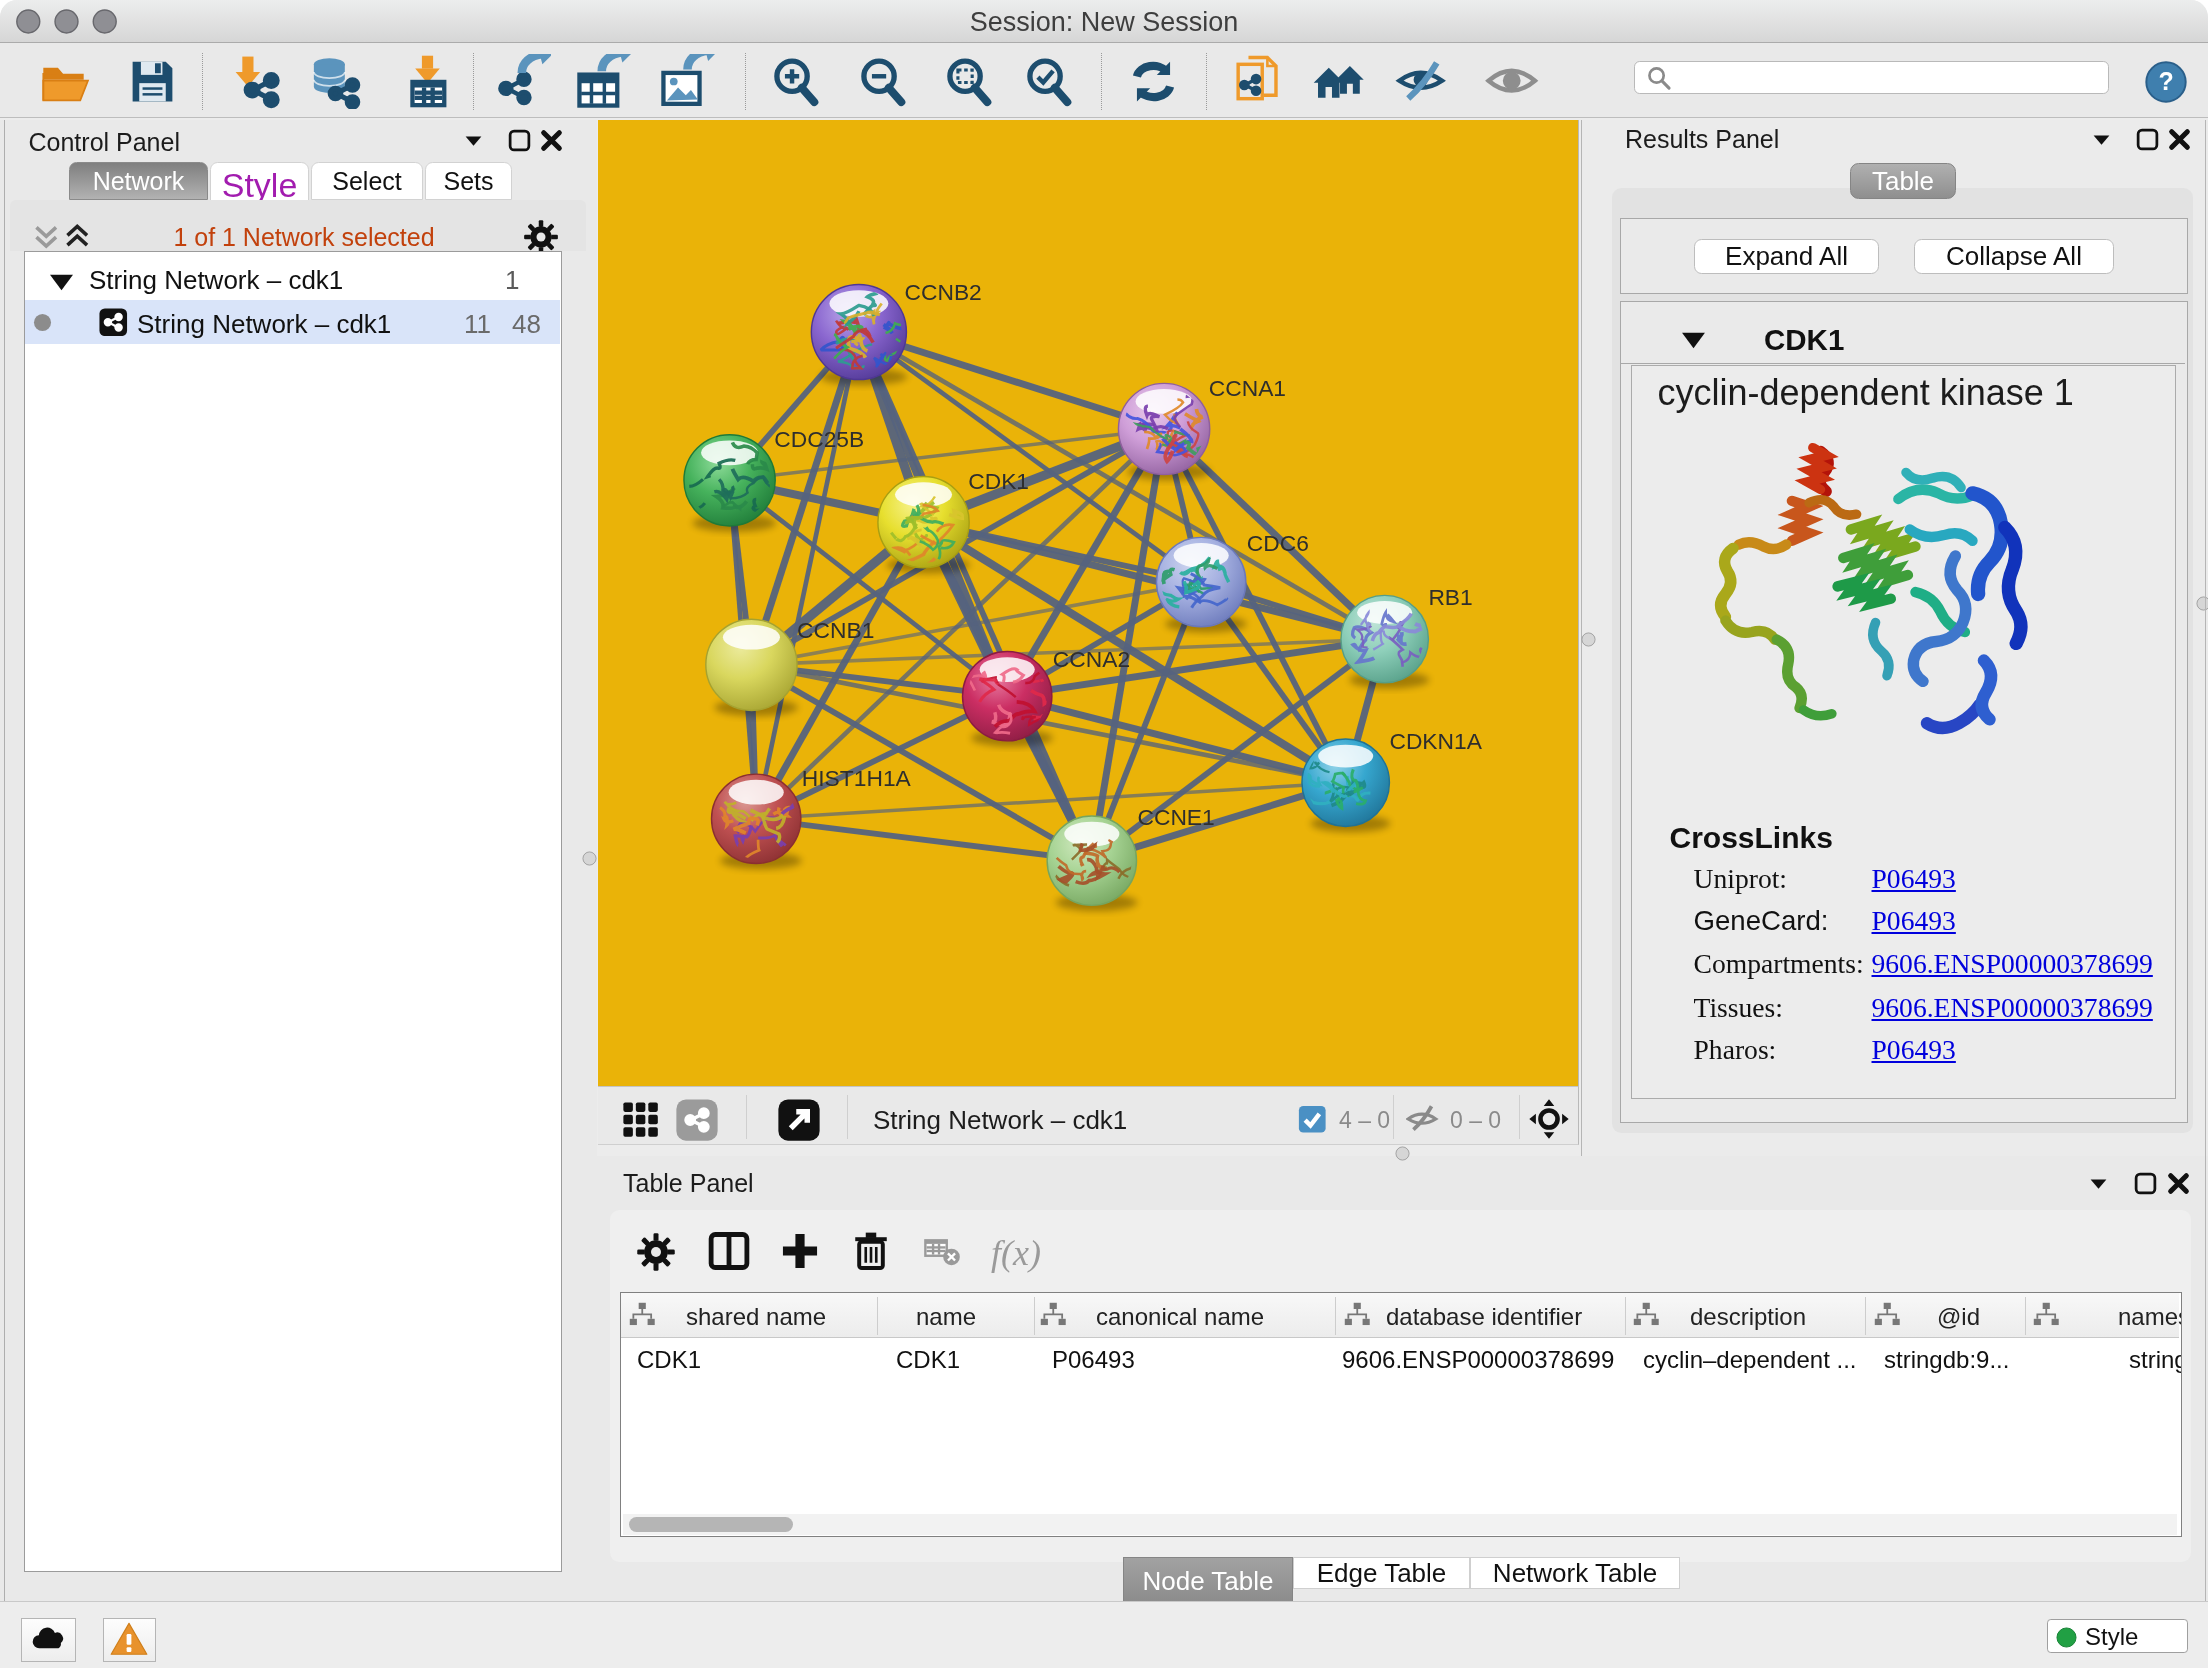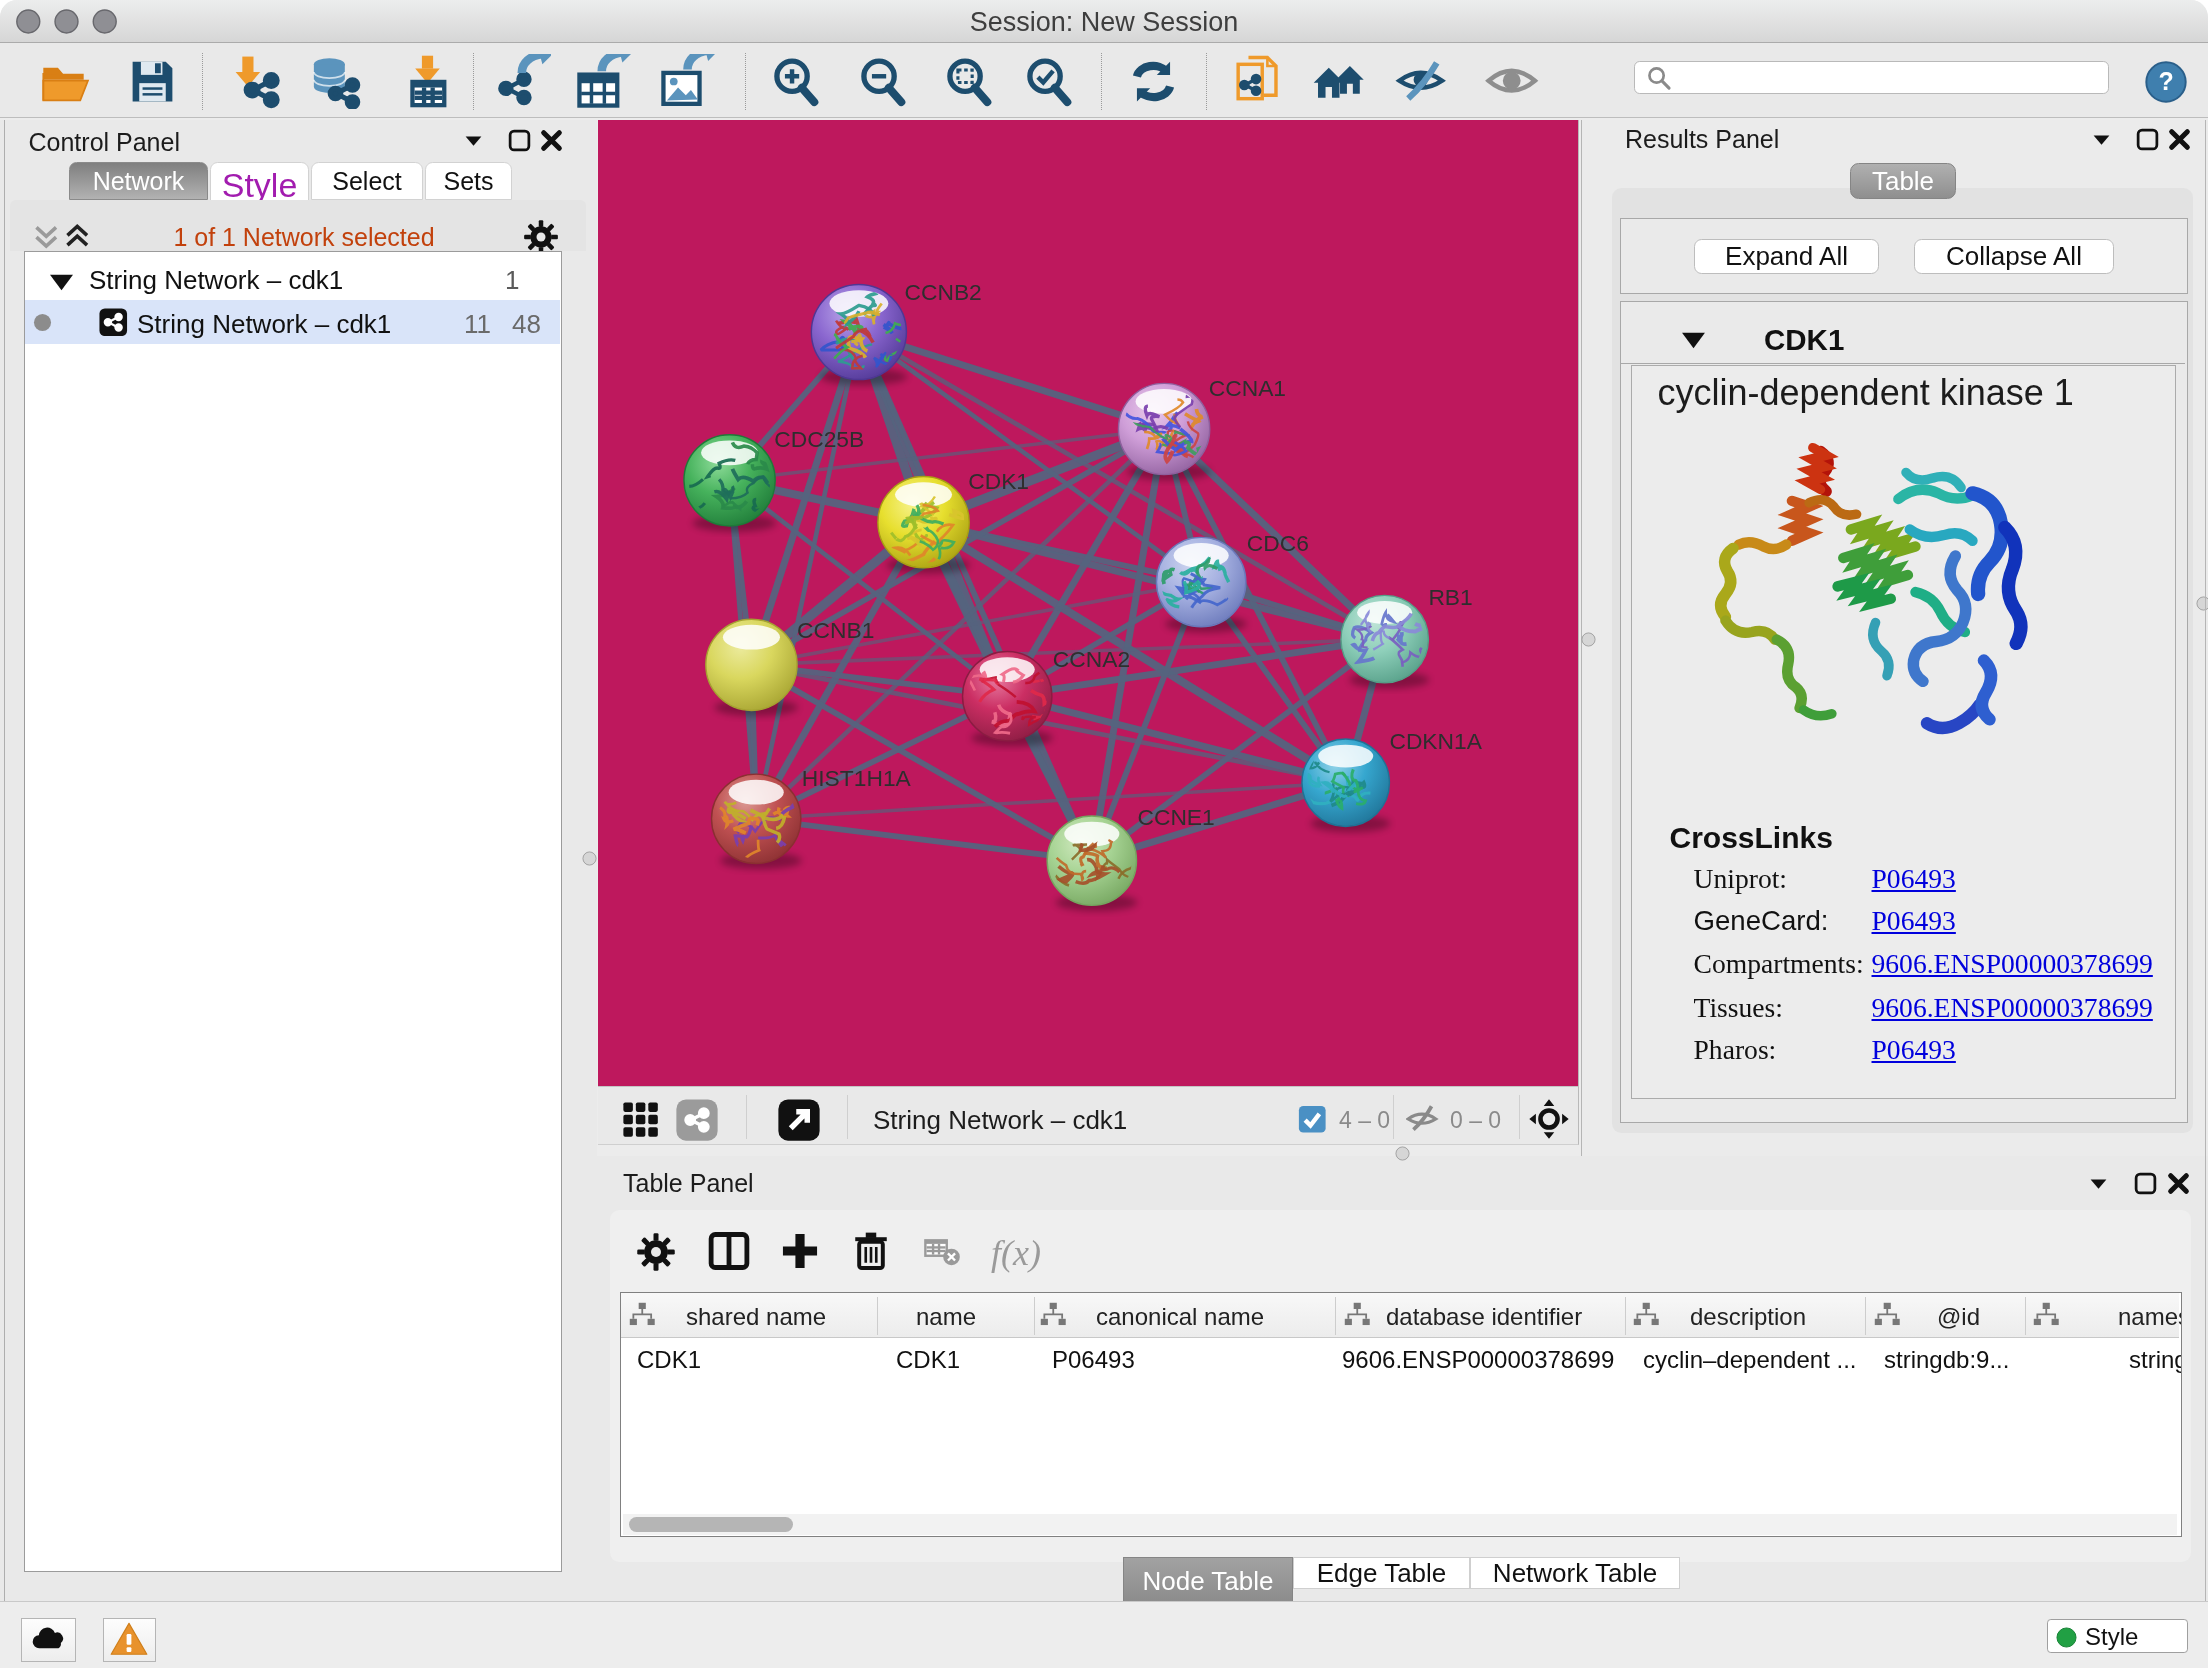--- a/index.html
+++ b/index.html
@@ -212,21 +212,21 @@
               <circle cx="44" cy="20" r="7"></circle>
               <circle cx="44" cy="44" r="7"></circle>
             </g>
           </svg>
 <div class="abs" style="left:112px;top:8.6px;font-size:26px;color:#111">String Network – cdk1</div>
 <div class="abs" style="left:418px;top:8.6px;width:48px;text-align:right;font-size:26px;color:#6a6a6a">11</div>
 <div class="abs" style="left:468px;top:8.6px;width:48px;text-align:right;font-size:26px;color:#6a6a6a">48</div>
 </div>
 </div>
 </div>
-<div class="abs" style="left:598px;top:120px;width:981px;height:966px;background:#be185d;border-right:1.9px solid #b9b9b9">
+<div class="abs" style="left:598px;top:120px;width:981px;height:966px;background:#eab308;border-right:1.9px solid #b9b9b9">
 <svg class="abs" style="left:0;top:0" width="981" height="966" viewBox="629 126 1031 1016">
 <defs>
           <filter id="nsh" x="-30%" y="-30%" width="160%" height="160%">
             <feGaussianBlur stdDeviation="4"></feGaussianBlur>
           </filter>
 <radialGradient id="g0" cx="38%" cy="30%" r="78%">
             <stop offset="0%" stop-color="#b9a4e8"></stop>
             <stop offset="45%" stop-color="#8a66cf"></stop>
             <stop offset="100%" stop-color="#4f3794"></stop>
           </radialGradient>

